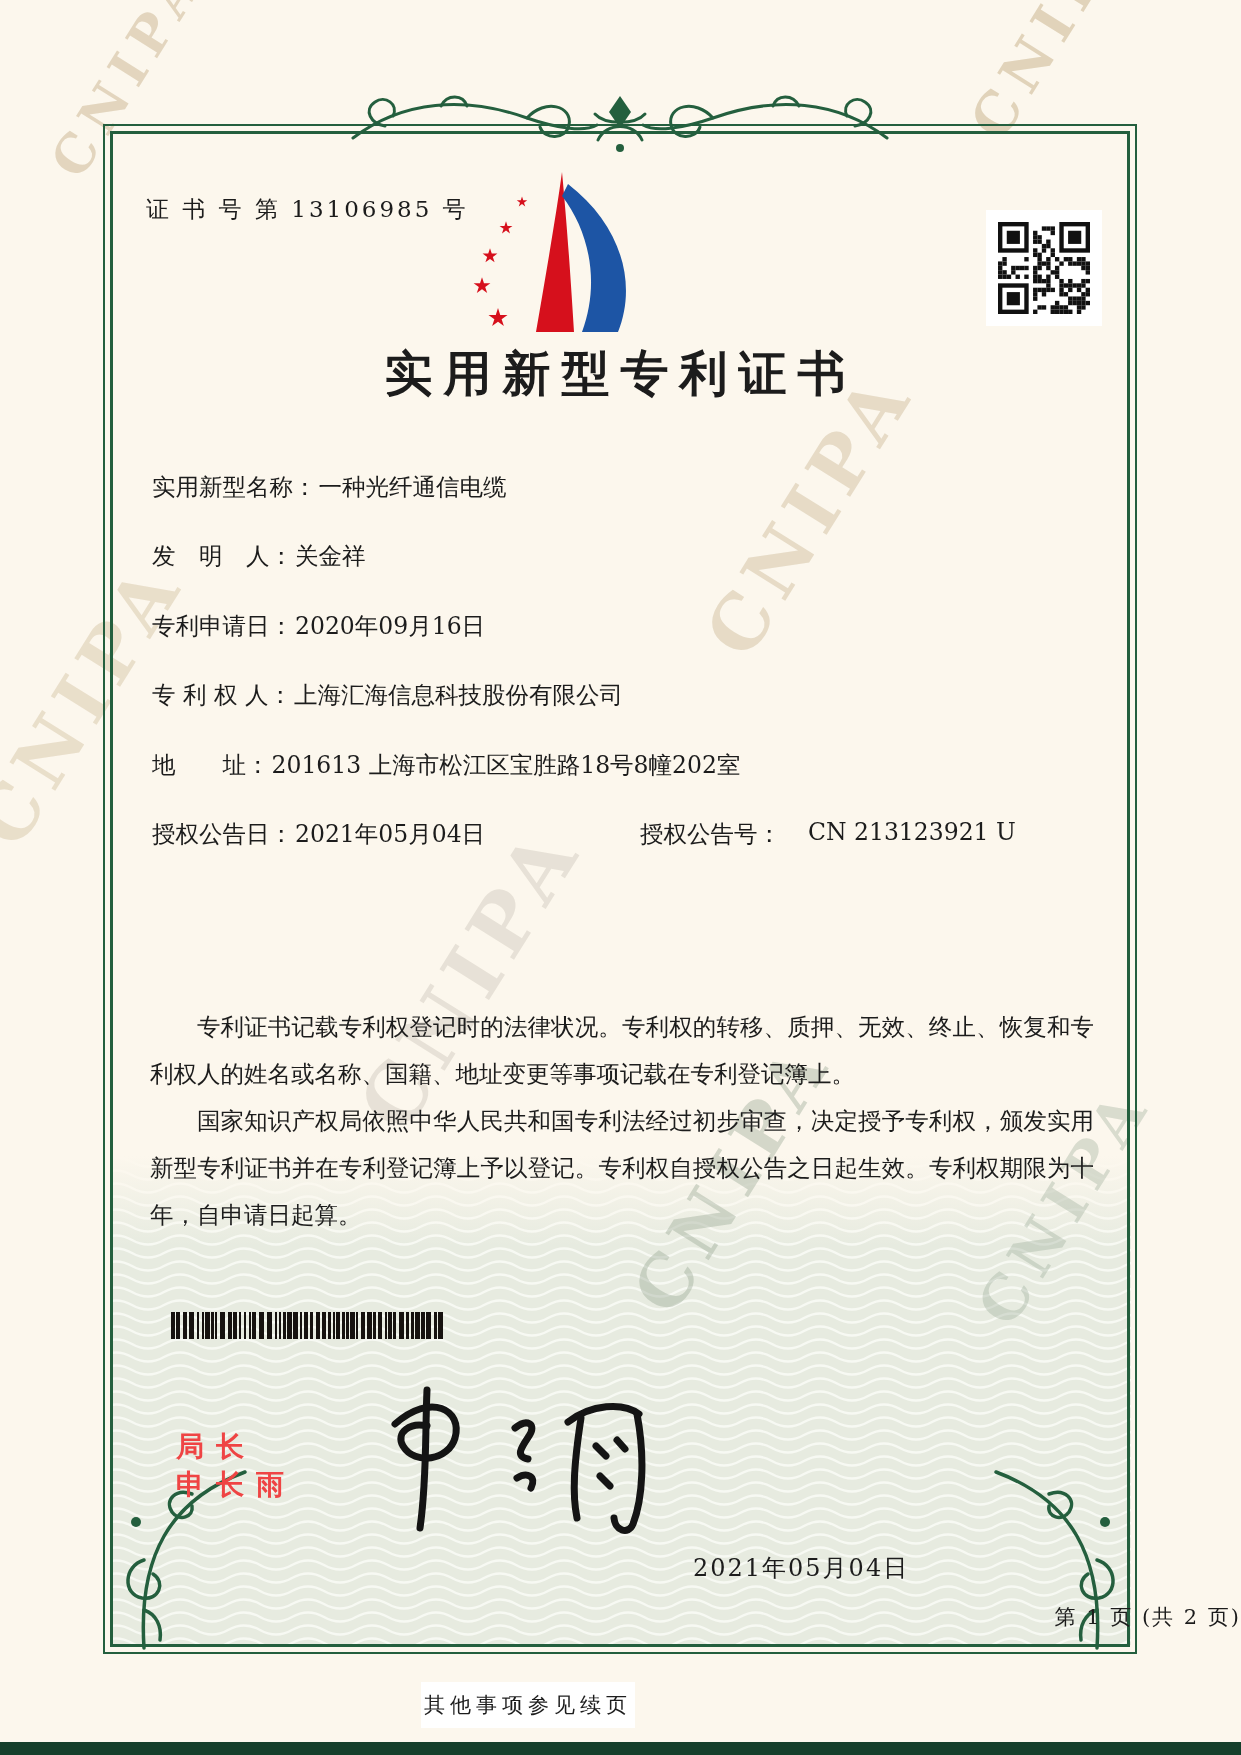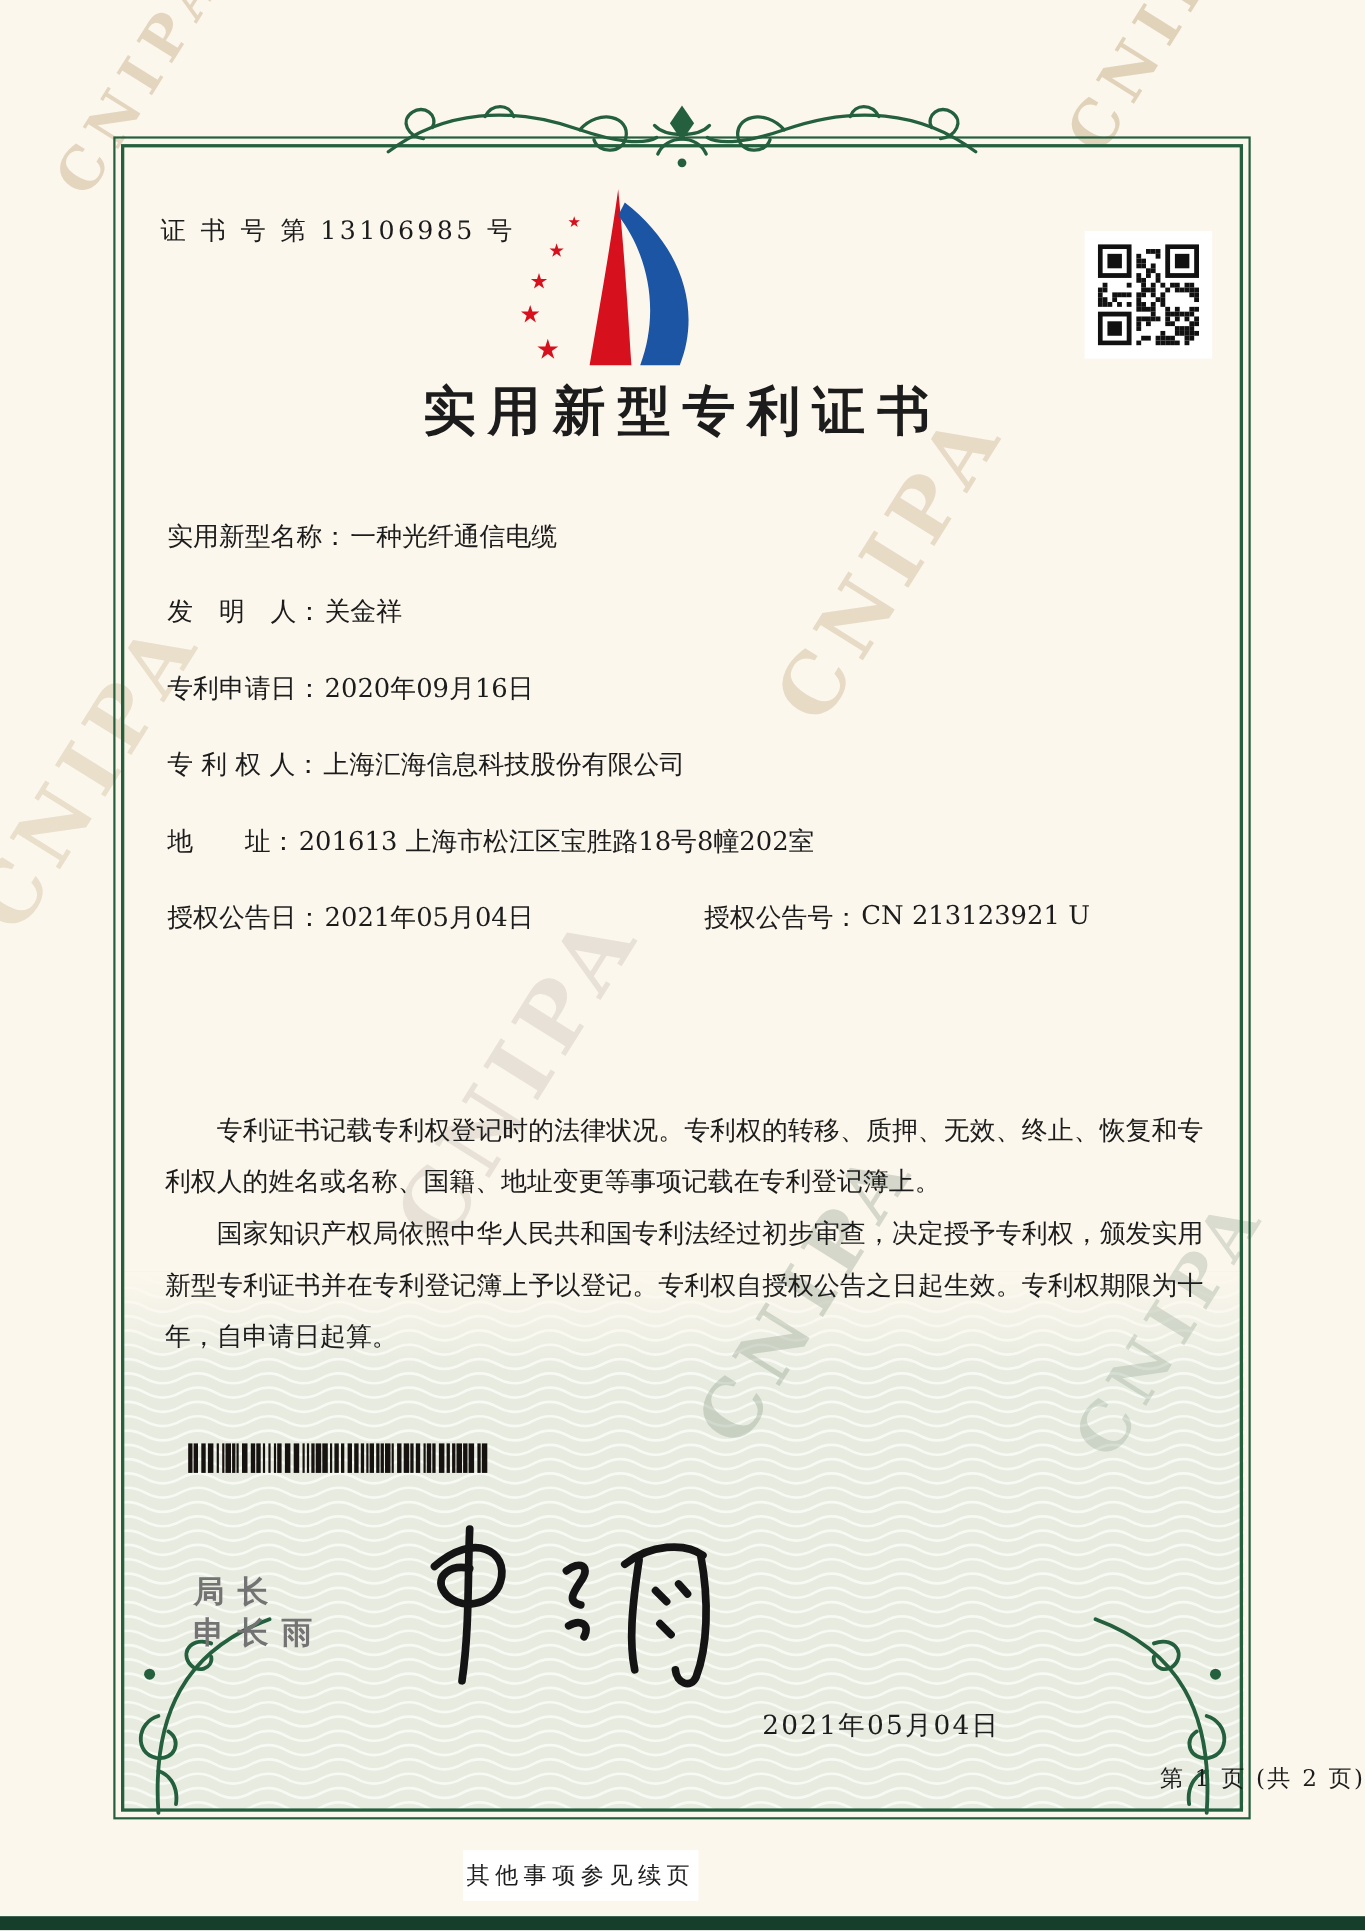--- a/index.html
+++ b/index.html
@@ -36,32 +36,32 @@
   .qr{position:absolute;left:986px;top:210px;width:116px;height:116px;background:#fff;
       display:flex;align-items:center;justify-content:center;}
   .title{position:absolute;left:0;right:0;top:342px;text-align:center;
          font-size:48px;font-weight:700;letter-spacing:11px;}
 
   
   .fields{position:absolute;left:152px;top:452px;width:944px;font-size:23.5px;}
   .frow{height:69.5px;display:flex;align-items:center;position:relative;}
   .frow .lab{white-space:pre;}
   .frow .val{white-space:pre;margin-left:2px;}
-  .pair2{position:absolute;left:488px;display:flex;}
+  .pair2{position:absolute;left:488px;display:flex;gap:25px;}
 
   
   .body-text{position:absolute;left:150px;top:1004px;width:944px;
              font-size:23.5px;line-height:47px;text-align:justify;}
   .body-text p{margin:0;text-indent:2em;}
 
   
   .barcode{position:absolute;left:171px;top:1312px;width:277px;height:27px;}
   .signer{position:absolute;left:176px;top:1428px;
           font-family:Liberation Serif, serif;font-size:28px;
-          font-weight:600;letter-spacing:12px;color:#737373;}
+          font-weight:600;letter-spacing:12px;color:#ef4444;}
   .signer .s-name{}
   .signature{position:absolute;left:365px;top:1376px;width:290px;height:168px;}
   .issue-date{position:absolute;left:693px;top:1552px;font-size:24px;letter-spacing:2px;}
   .page-num{position:absolute;left:0;right:0;top:1603px;text-align:right;
             font-size:21px;letter-spacing:2px;}
   .note-box{position:absolute;left:421px;top:1682px;width:214px;height:46px;background:#ffffff;
             display:flex;align-items:center;justify-content:center;
             font-size:21px;letter-spacing:5px;}
   .bottom-strip{position:absolute;left:0;bottom:0;width:100%;height:13px;background:#153f2b;}
 </style>

